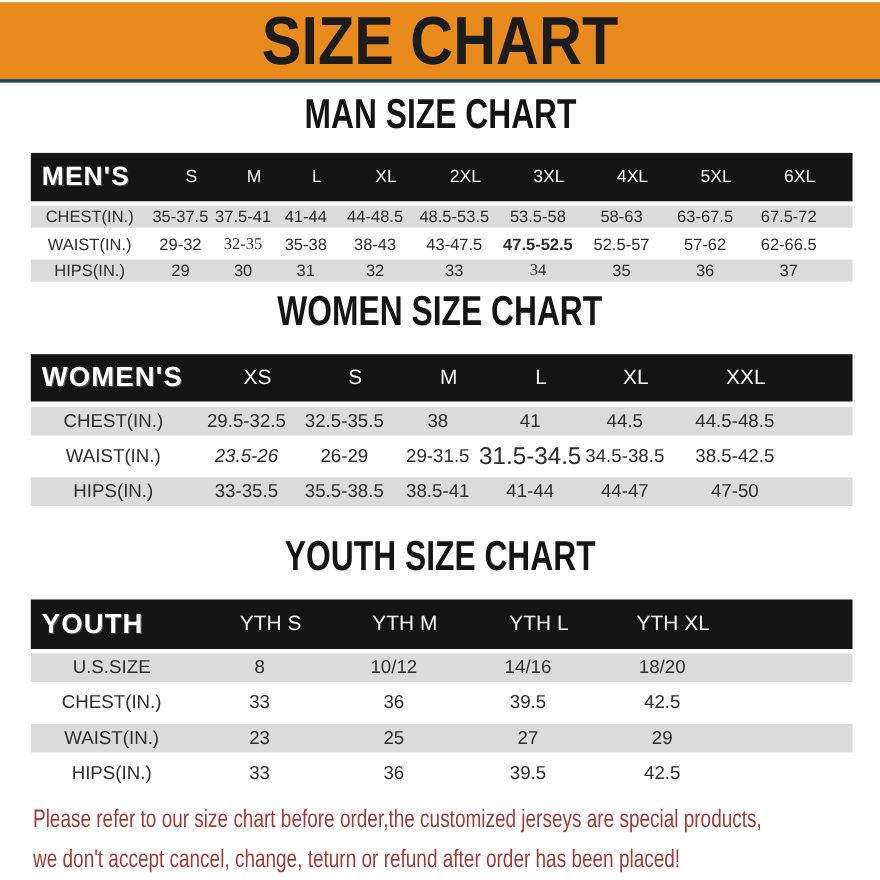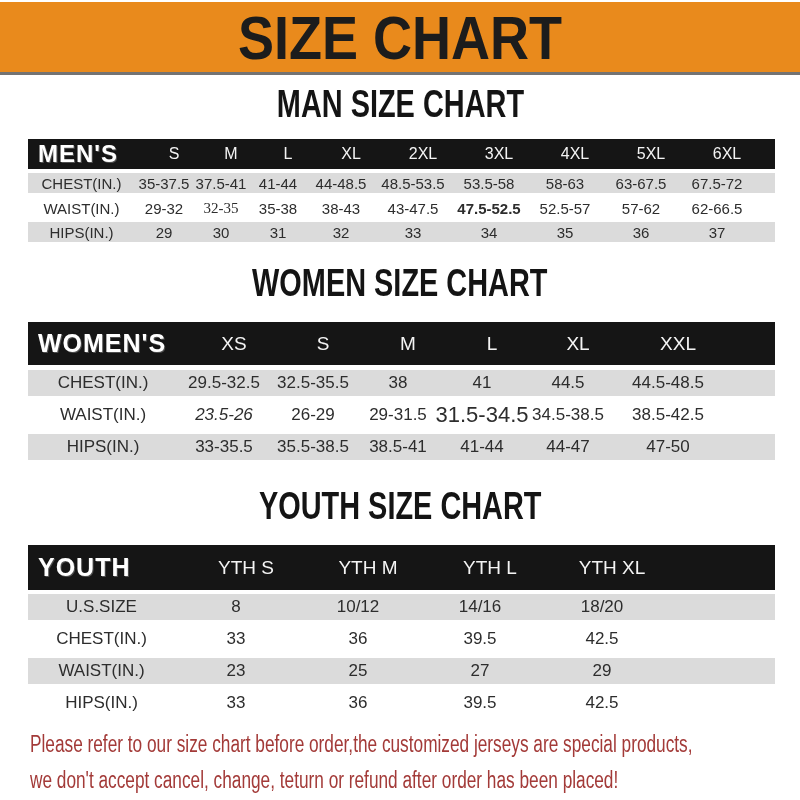--- a/index.html
+++ b/index.html
@@ -1,21 +1,21 @@
 <!DOCTYPE html>
 <html><head>
 <meta charset="utf-8">
 <style>
   html,body{margin:0;padding:0;background:#ffffff;}
   #stage{position:relative;width:800px;height:800px;background:#ffffff;overflow:hidden;
          font-family:"Liberation Sans", sans-serif;}
 
   
   #banner{position:absolute;top:2px;left:0;width:800px;height:70px;
-          border-bottom:3px solid #737373;display:flex;align-items:center;justify-content:center;}
+          border-bottom:3px solid #0c4a6e;display:flex;align-items:center;justify-content:center;}
   #banner .bt{font-weight:700;font-size:60px;color:#1c1c1c;letter-spacing:0px;
               display:inline-block;transform:scale(0.9,1.03);white-space:nowrap;}
 
   
   .sec-heading{position:absolute;left:0;width:800px;text-align:center;height:36px;line-height:36px;}
   .sec-heading .ht{display:inline-block;font-weight:700;font-size:34px;color:#141414;
                    transform:scale(0.85,1.12);white-space:nowrap;letter-spacing:0px;}
   #men-heading{top:86px;}
   #women-heading{top:265px;}
   #youth-heading{top:488px;}
@@ -51,21 +51,21 @@
 <div id="stage">
 
   <div id="banner" style="background: rgb(233, 138, 28);">
     <span class="bt">SIZE CHART</span>
   </div>
 
   <div class="sec-heading" id="men-heading">
     <span class="ht">MAN SIZE CHART</span>
   </div>
   <div class="sz-table" id="men-table">
-      <div class="bar" style="height: 30px;">
+      <div class="bar" style="height: 44px;">
         <div class="corner" style="width: 107px; flex: 0 0 107px; font-size: 24px;">MEN'S</div>
         <div class="szh" style="width: 58px; flex: 0 0 58px; font-size: 16px;">S</div>
         <div class="szh" style="width: 56px; flex: 0 0 56px; font-size: 16px;">M</div>
         <div class="szh" style="width: 58px; flex: 0 0 58px; font-size: 16px;">L</div>
         <div class="szh" style="width: 68px; flex: 0 0 68px; font-size: 16px;">XL</div>
         <div class="szh" style="width: 76px; flex: 0 0 76px; font-size: 16px;">2XL</div>
         <div class="szh" style="width: 76px; flex: 0 0 76px; font-size: 16px;">3XL</div>
         <div class="szh" style="width: 76px; flex: 0 0 76px; font-size: 16px;">4XL</div>
         <div class="szh" style="width: 76px; flex: 0 0 76px; font-size: 16px;">5XL</div>
         <div class="szh" style="width: 76px; flex: 0 0 76px; font-size: 16px;">6XL</div>
@@ -97,21 +97,21 @@
         <div class="cell" style="width: 76px; flex: 0 0 76px; font-size: 15px;">62-66.5</div>
         <div class="filler"></div>
       </div>
       <div class="trow g" style="height: 20px; margin-top: 4px;">
         <div class="cell" style="width: 107px; flex: 0 0 107px; font-size: 15px;">HIPS(IN.)</div>
         <div class="cell" style="width: 58px; flex: 0 0 58px; font-size: 15px;">29</div>
         <div class="cell" style="width: 56px; flex: 0 0 56px; font-size: 15px;">30</div>
         <div class="cell" style="width: 58px; flex: 0 0 58px; font-size: 15px;">31</div>
         <div class="cell" style="width: 68px; flex: 0 0 68px; font-size: 15px;">32</div>
         <div class="cell" style="width: 76px; flex: 0 0 76px; font-size: 15px;">33</div>
-        <div class="cell" style="width: 76px; flex: 0 0 76px; font-size: 15px;">34</div>
+        <div class="cell" style="width: 76px; flex: 0 0 76px; font-size: 15px; font-family: Liberation Serif, serif;">34</div>
         <div class="cell" style="width: 76px; flex: 0 0 76px; font-size: 15px;">35</div>
         <div class="cell" style="width: 76px; flex: 0 0 76px; font-size: 15px;">36</div>
         <div class="cell" style="width: 76px; flex: 0 0 76px; font-size: 15px;">37</div>
         <div class="filler"></div>
       </div>
     </div>
 
   <div class="sec-heading" id="women-heading">
     <span class="ht">WOMEN SIZE CHART</span>
   </div>

